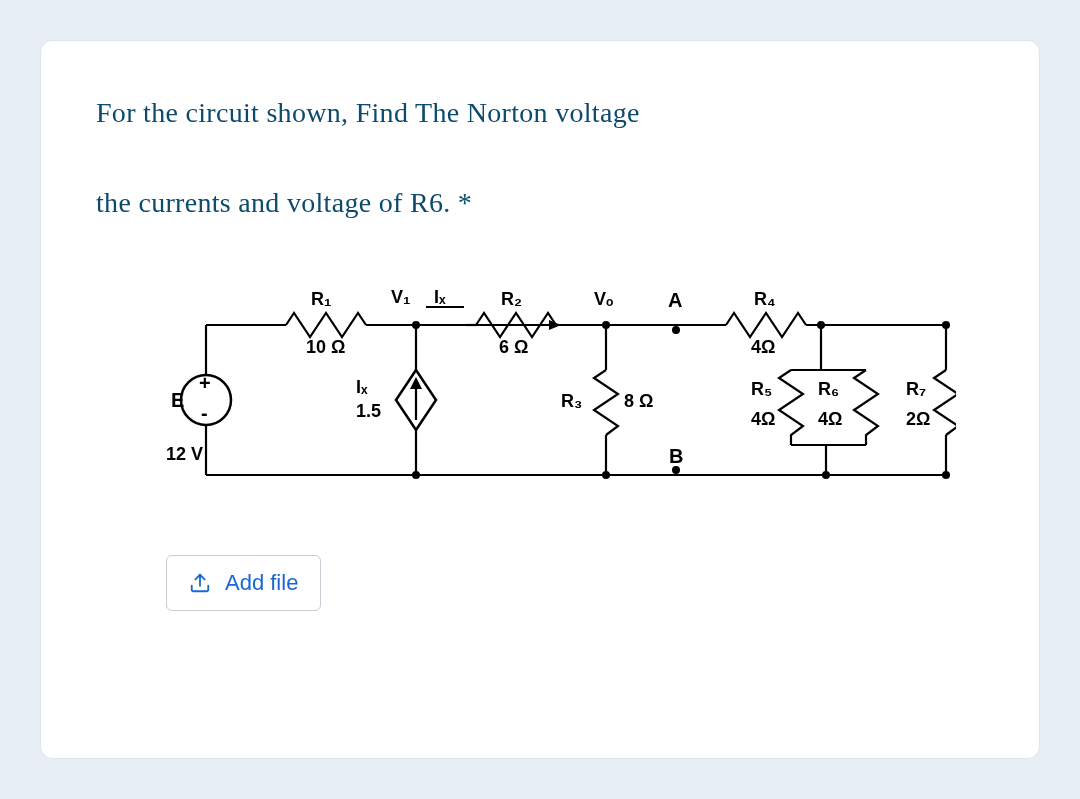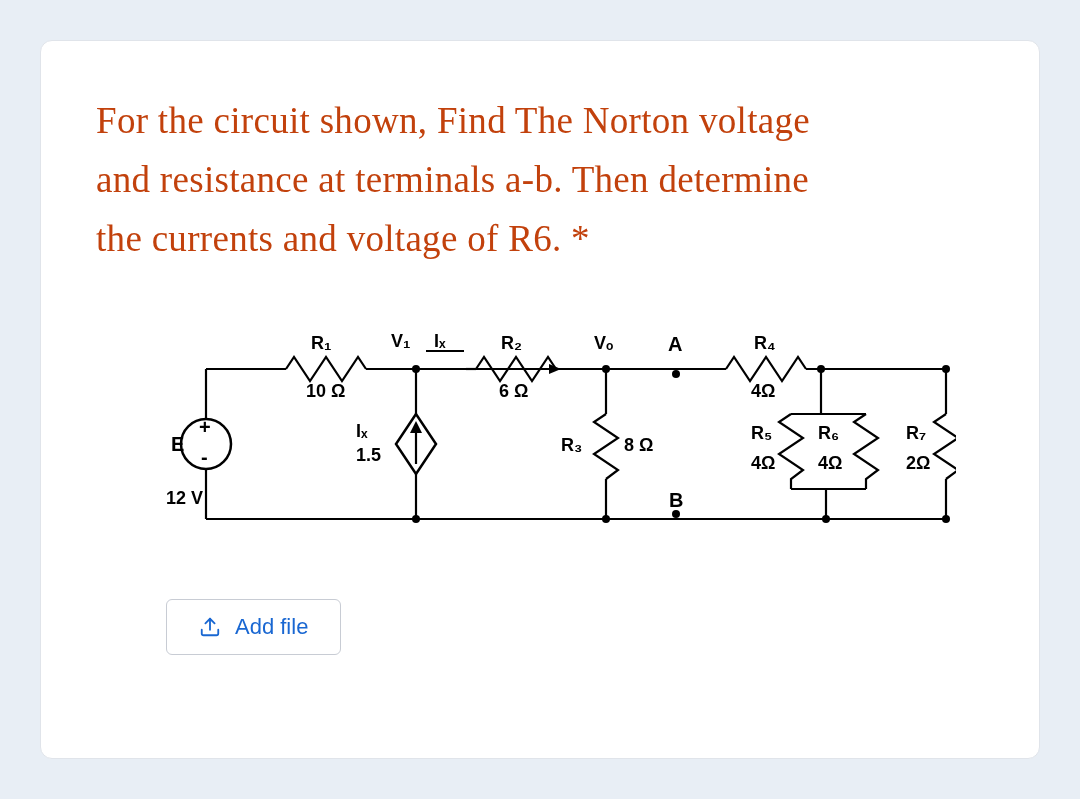--- a/index.html
+++ b/index.html
@@ -11,22 +11,22 @@
     padding: 40px;
   }
   .card {
     background: #ffffff;
     border-radius: 12px;
     border: 1px solid #e0e4ea;
     padding: 50px 55px 60px 55px;
     height: 100%;
   }
   .question {
-    font-size: 37px;
-    color: #c2410c;
+    font-size: 28px;
+    color: #0c4a6e;
     line-height: 1.6;
     letter-spacing: 0.3px;
     margin-bottom: 50px;
   }
   .circuit-holder {
     margin-left: 70px;
     margin-bottom: 50px;
   }
   .circuit-svg {
     display: block;
@@ -36,37 +36,37 @@
   .node-label { font: 700 20px Arial, sans-serif; fill: #000; }
   .src-label  { font: 700 20px Arial, sans-serif; fill: #000; }
   .wire       { stroke: #000; stroke-width: 2.2; fill: none; }
   .thick      { stroke: #000; stroke-width: 2.5; fill: none; }
   .add-file-btn {
     display: inline-flex;
     align-items: center;
     gap: 14px;
     border: 1px solid #c8ccd4;
     border-radius: 6px;
-    padding: 14px 32px;
+    padding: 14px 22px;
     background: #fff;
     color: #1967d2;
     font: 500 22px Arial, sans-serif;
     cursor: pointer;
     margin-left: 70px;
   }
   .add-file-btn svg { display: block; }
 </style>
 </head>
 <body>
 
 <div class="card">
 
   <div class="question">
     <span>For the circuit shown, Find The Norton voltage</span><br>
-    <span>and resistance at terminals a-b. Then determine</span><br>
+    <br>
     <span>the currents and voltage of R6. *</span>
   </div>
 
   <div class="circuit-holder">
     <svg class="circuit-svg" width="790" height="230" viewBox="0 0 790 230">
 
       <line class="wire" x1="40" y1="50" x2="120" y2="50"></line>
 
       <line class="wire" x1="200" y1="50" x2="250" y2="50"></line>
 

